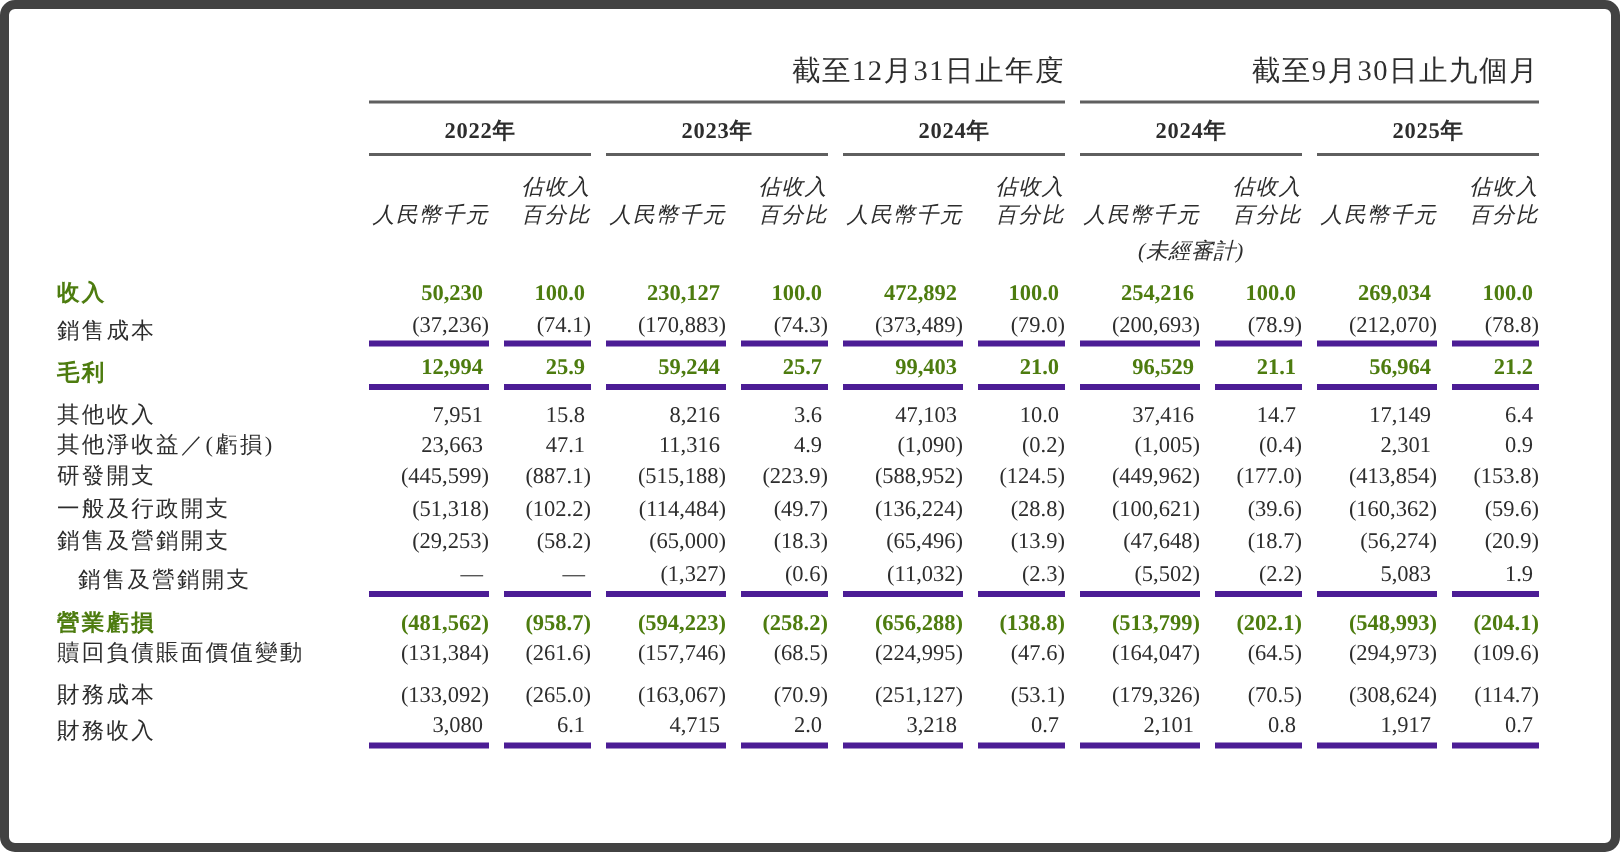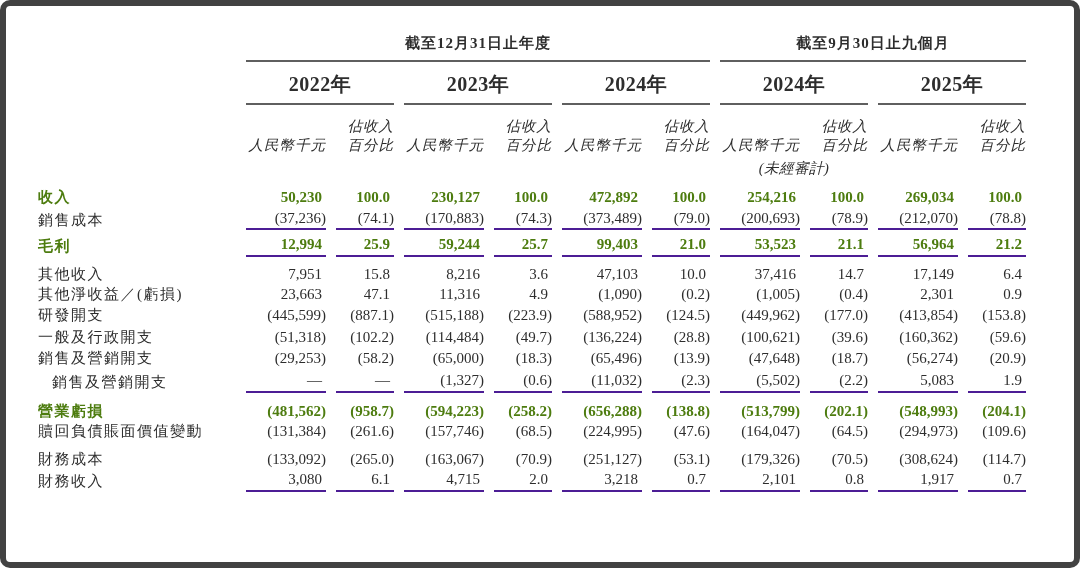--- a/index.html
+++ b/index.html
@@ -20,28 +20,28 @@
     margin:28px 0 0 22px;
     table-layout:fixed;
   }
   th,td{padding:0;margin:0;font-weight:normal;}
   col.c-lbl{width:198px;}
   col.c-amt{width:80px;}
   col.c-pct{width:58px;}
 
   
   th.group{
-    font-weight:bold;font-size:15px;letter-spacing:1px;
-    text-align:center;vertical-align:bottom;
+    font-weight:normal;font-size:19px;letter-spacing:1px;
+    text-align:right;vertical-align:bottom;
     padding-bottom:7px;
     border-bottom:2px solid #5f5f5f;
     white-space:nowrap;
   }
   th.year{
-    font-weight:bold;font-size:20px;letter-spacing:.5px;
+    font-weight:bold;font-size:15px;letter-spacing:.5px;
     text-align:center;
     padding:9px 0 5px 0;
     border-bottom:2px solid #5f5f5f;
   }
   tr.sub-row th{
     font-weight:normal;font-style:italic;
     font-size:14.5px;letter-spacing:1px;
     text-align:right;vertical-align:bottom;
     padding-top:12px;line-height:19px;
     white-space:nowrap;
@@ -55,21 +55,21 @@
     margin-top:36px;
   }
 
   
   tbody td{font-size:15px;line-height:20.5px;vertical-align:bottom;}
   td.lbl{letter-spacing:1.5px;white-space:nowrap;text-align:left;}
   td.lbl.indent{padding-left:14px;}
   td.num{text-align:right;white-space:nowrap;}
   td.num.pos{padding-right:4px;}
   .bold{font-weight:bold;color:#4d7c0f;}
-  td.u{border-bottom:2px solid #4c1d95;font-family:Liberation Serif, serif;}
+  td.u{border-bottom:4px solid #4c1d95;font-family:Liberation Serif, serif;}
   tr.spacer td{border:none;}
 </style>
 </head>
 <body>
 
 <div class="page">
   <table>
     <colgroup>
       <col class="c-lbl">
       <col class="c-amt">
@@ -166,21 +166,21 @@
           <td colspan="11" style="height: 4px;"></td>
         </tr>
         <tr>
           <td class="lbl bold">毛利</td>
           <td class="num bold u pos">12,994</td>
           <td class="num bold u pos">25.9</td>
           <td class="num bold u pos">59,244</td>
           <td class="num bold u pos">25.7</td>
           <td class="num bold u pos">99,403</td>
           <td class="num bold u pos">21.0</td>
-          <td class="num bold u pos">53,523</td>
+          <td class="num bold u pos">96,529</td>
           <td class="num bold u pos">21.1</td>
           <td class="num bold u pos">56,964</td>
           <td class="num bold u pos">21.2</td>
         </tr>
         <tr class="spacer">
           <td colspan="11" style="height: 7px;"></td>
         </tr>
         <tr>
           <td class="lbl">其他收入</td>
           <td class="num pos">7,951</td>

